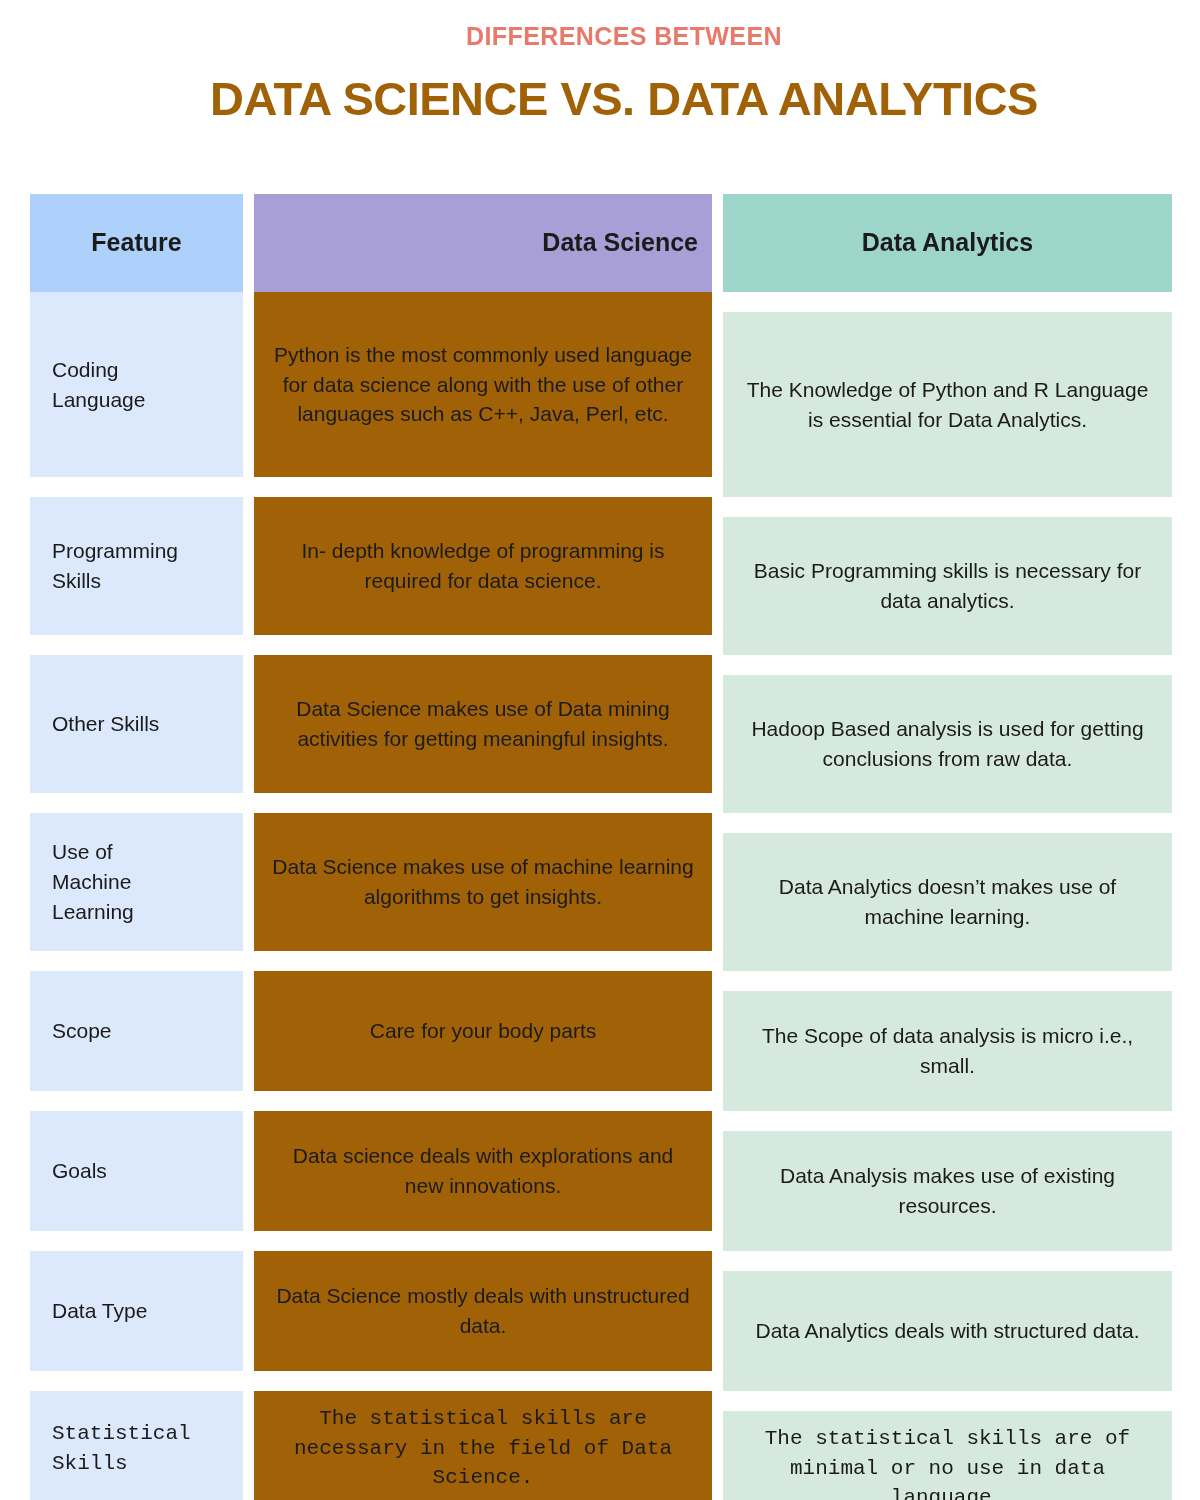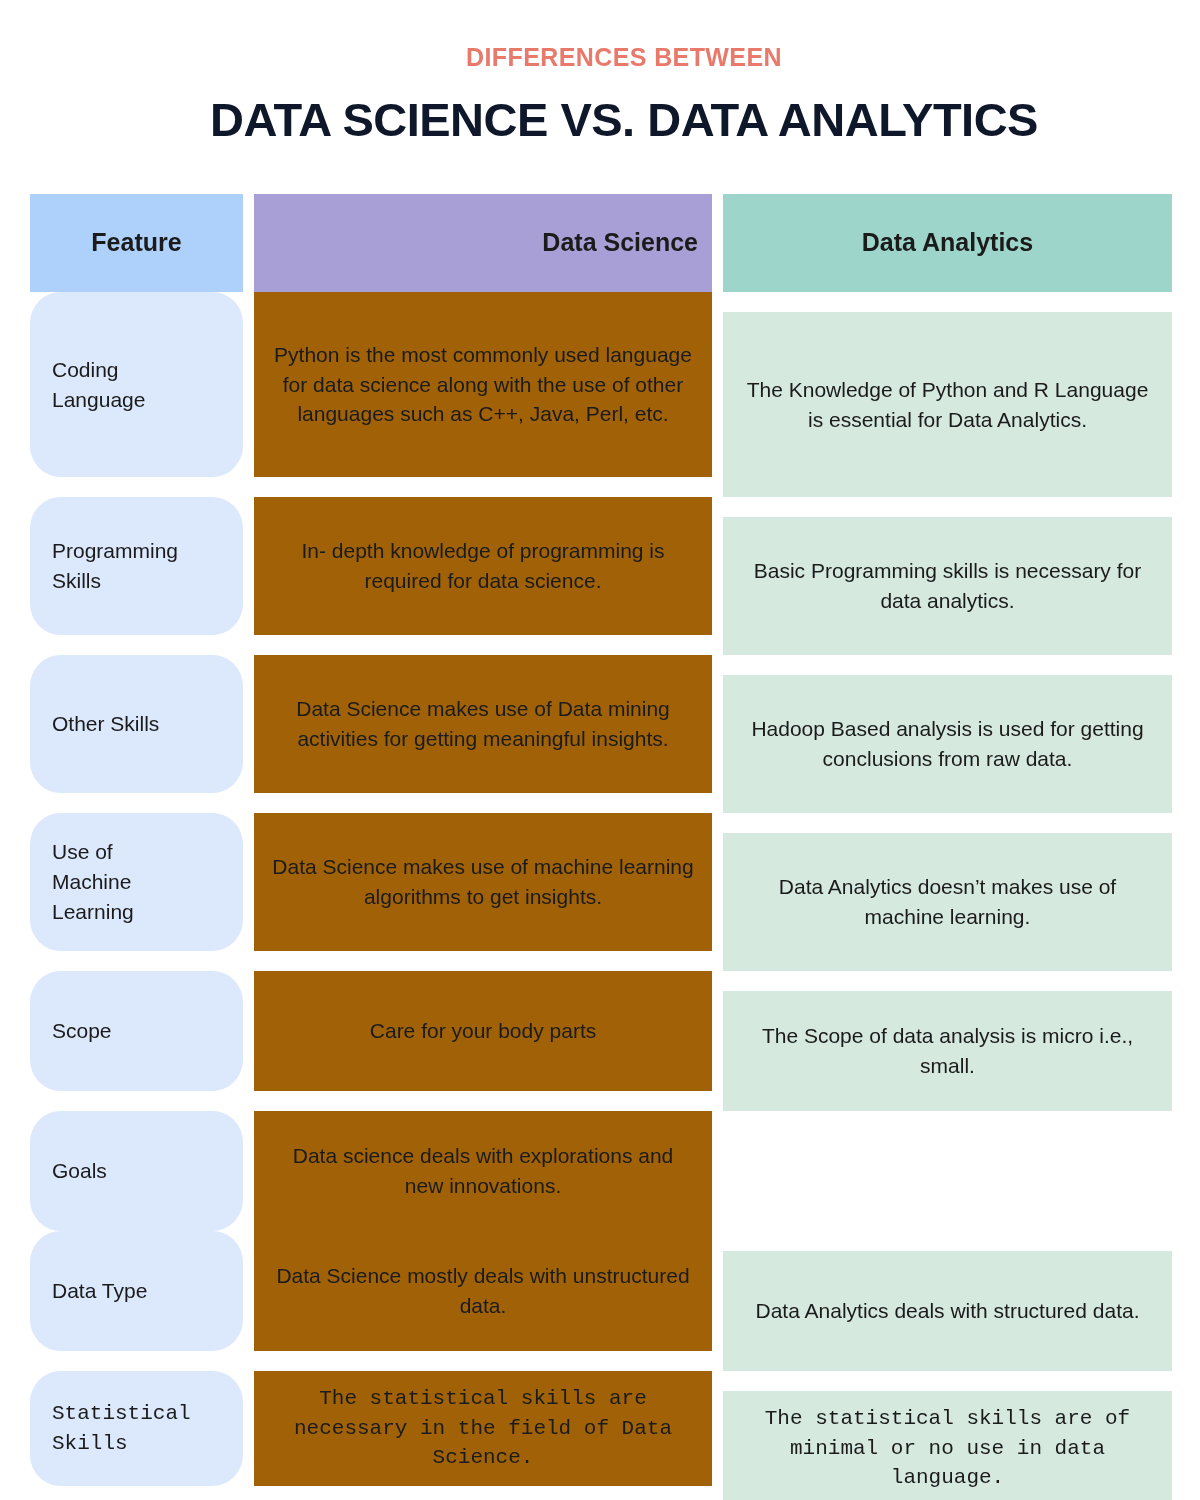--- a/index.html
+++ b/index.html
@@ -16,39 +16,39 @@
 
   .page {
     width: 1200px;
     height: 1500px;
     position: relative;
     box-sizing: border-box;
   }
 
   
   .titles {
-    padding-top: 44px;
+    padding-top: 23px;
     text-align: center;
     margin-left: 48px;
   }
   .eyebrow {
     font-size: 25px;
     font-weight: 700;
     letter-spacing: 0.4px;
     color: #e8796b;
     text-transform: uppercase;
     line-height: 1.1;
     margin: 0;
   }
   .main-title {
     margin: 22px 0 0 0;
     font-size: 47px;
     font-weight: 700;
     letter-spacing: -0.5px;
-    color: #0f172a;
+    color: #a16207;
     text-transform: uppercase;
     line-height: 1.1;
   }
 
   
   .table {
     position: absolute;
     left: 30px;
     top: 194px;
     width: 1140px;
@@ -82,21 +82,20 @@
   .row-head .c1 { background: #aed1fc; }
   .row-head .c2 { background: #a89fd6; text-align: right; }
   .row-head .c3 { background: #9dd5ca; }
 
   
   .row-body .c1 {
     background: #dce8fc;
     justify-content: flex-start;
     text-align: left;
     padding-left: 22px;
-    border-radius: 31px;
   }
   .row-body .c2 {
     background: #a16207;
     justify-content: flex-end;
     text-align: center;
   }
   .row-body .c3 {
     background: #d6e9df;
     justify-content: center;
     text-align: center;
@@ -203,20 +202,23 @@
       </div>
     </div>
 
     <div class="row row-body h-120">
       <div class="cell c1">
         <span class="cell-text">Goals</span>
       </div>
       <div class="cell c2">
         <span class="cell-text">Data science deals with explorations and new innovations.</span>
       </div>
+      <div class="cell c3">
+        <span class="cell-text">Data Analysis makes use of existing resources.</span>
+      </div>
     </div>
 
     <div class="row row-body h-120">
       <div class="cell c1">
         <span class="cell-text">Data Type</span>
       </div>
       <div class="cell c2">
         <span class="cell-text">Data Science mostly deals with unstructured data.</span>
       </div>
       <div class="cell c3">

